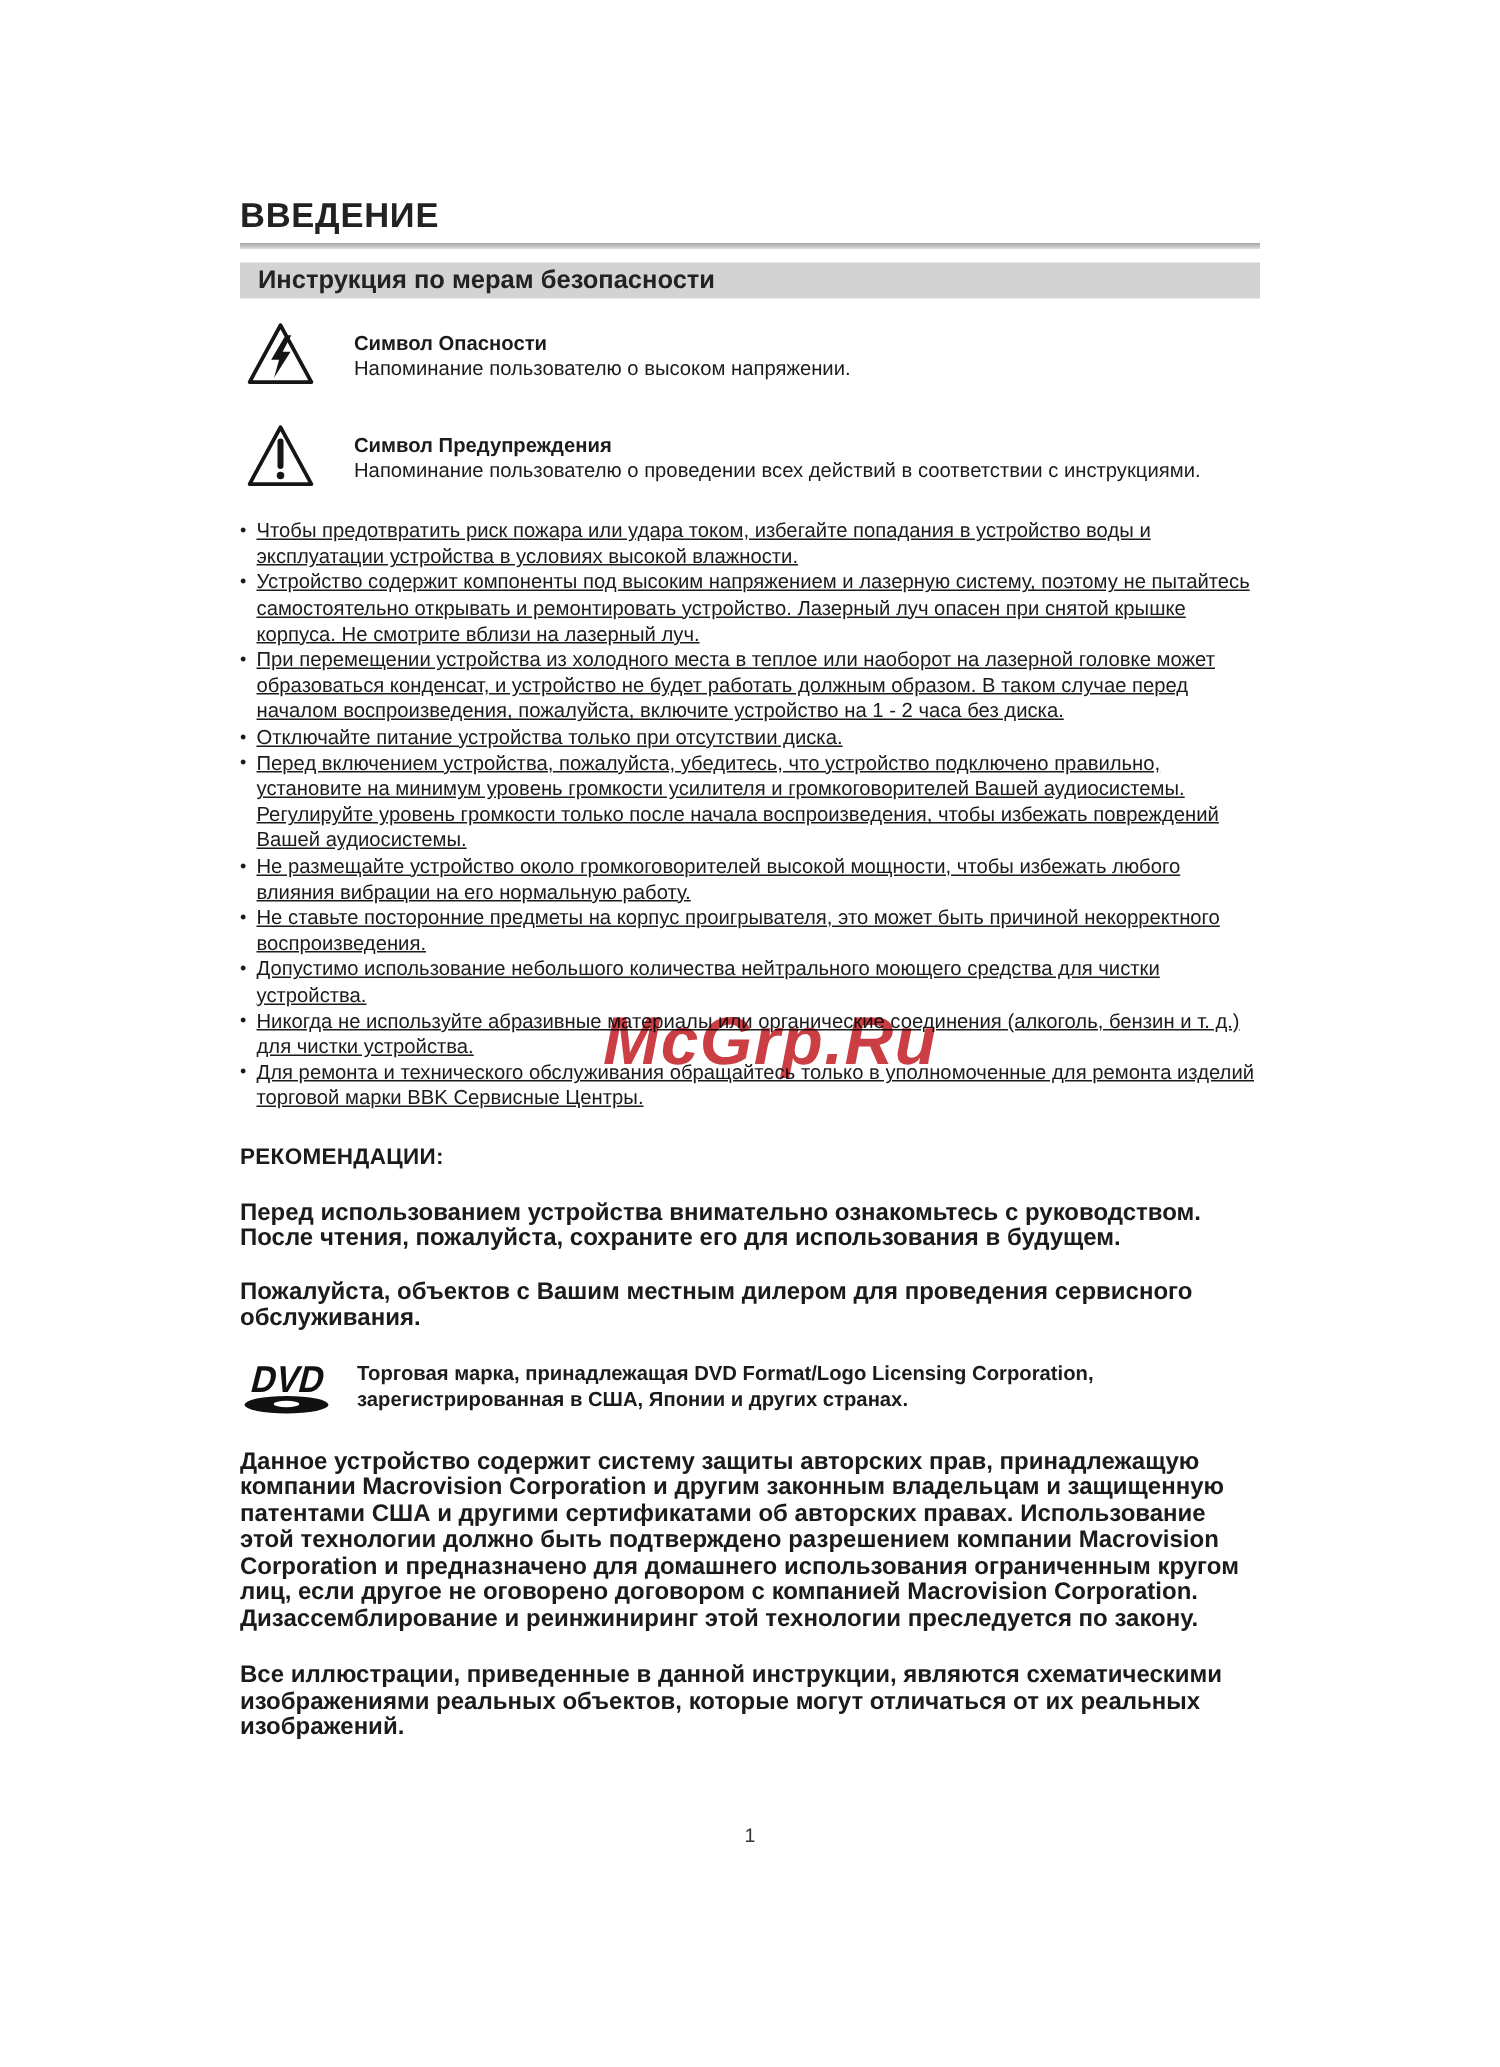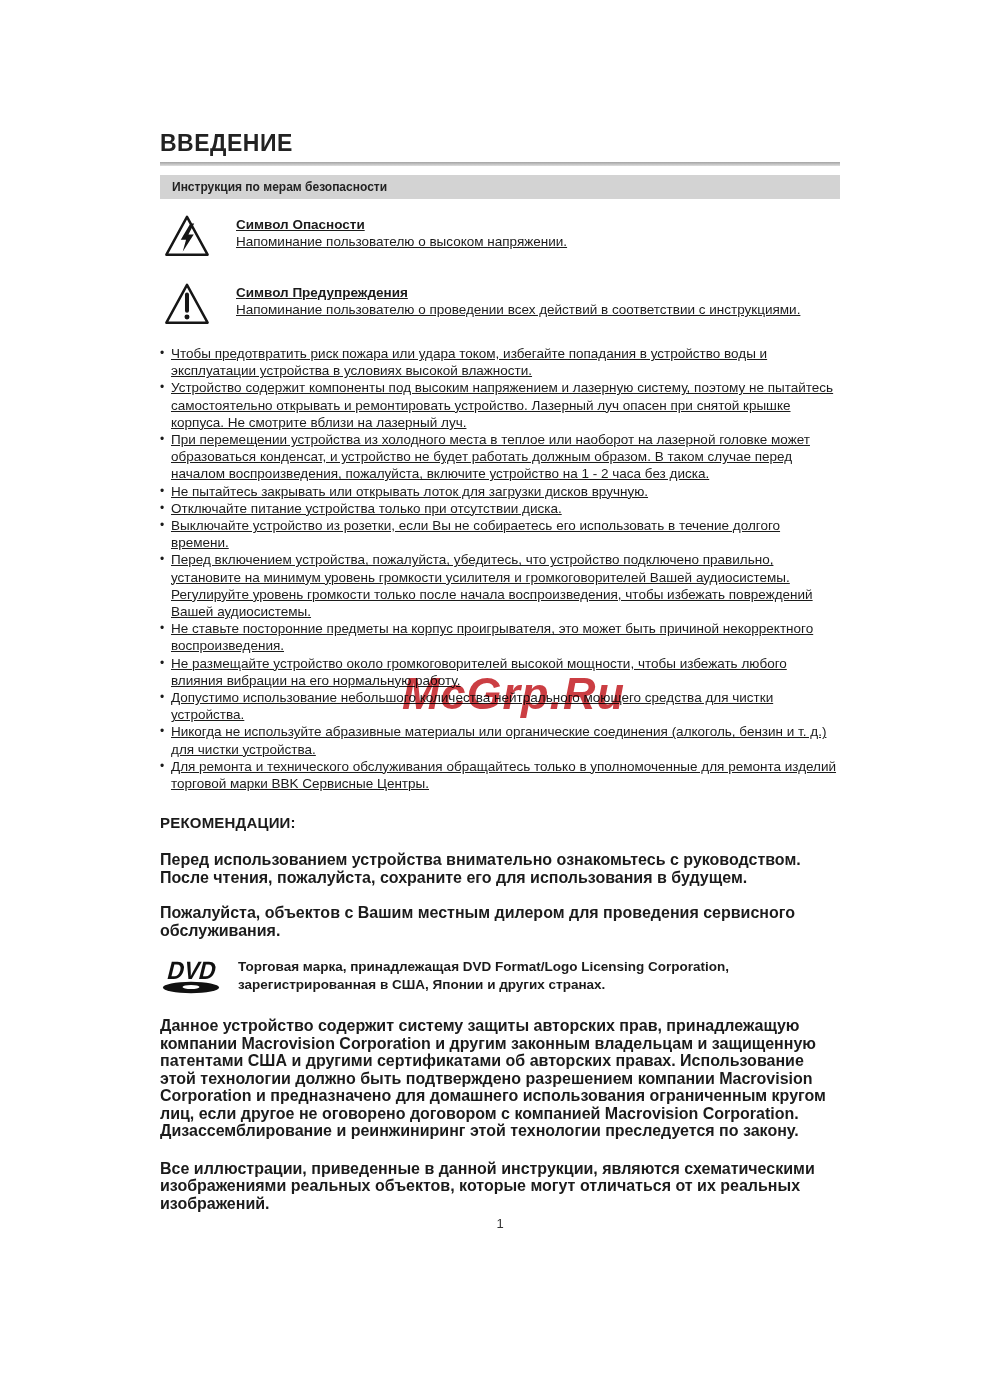--- a/index.html
+++ b/index.html
@@ -26,26 +26,25 @@
     color:#222;
   }
   .title-rule{
     margin-top:5px;height:4px;
     background:linear-gradient(#a3a3a3,#dedede);
   }
   .section-bar{
     margin-top:9px;height:24px;line-height:24px;
     background:var(--bar-bg);
     padding-left:12px;
-    font-size:12px;font-weight:bold;color:#222;
+    font-size:17px;font-weight:bold;color:#222;
   }
   .symbol-row{
-    display:flex;align-items:flex-start;
+    display:flex;align-items:center;
     margin-top:14px;
-    text-decoration:underline;
   }
   .symbol-row + .symbol-row{margin-top:22px;}
   .symbol-icon{width:46px;height:46px;flex:0 0 46px;margin-left:4px;}
   .symbol-text{margin-left:26px;padding-top:3px;}
   .symbol-title{font-size:13.5px;font-weight:bold;line-height:17px;}
   .symbol-desc{font-size:13.5px;line-height:18px;}
   .block-heading{
     margin-top:30px;
     font-size:15px;font-weight:bold;letter-spacing:0.2px;
   }
@@ -131,26 +130,24 @@
         <div class="symbol-title">Символ Предупреждения</div>
         <div class="symbol-desc">Напоминание пользователю о проведении всех действий в соответствии с инструкциями.</div>
       </div>
     </div>
 
 
     <ul class="warn-list">
       <li>Чтобы предотвратить риск пожара или удара током, избегайте попадания в устройство воды и эксплуатации устройства в условиях высокой влажности.</li>
       <li>Устройство содержит компоненты под высоким напряжением и лазерную систему, поэтому не пытайтесь самостоятельно открывать и ремонтировать устройство. Лазерный луч опасен при снятой крышке корпуса. Не смотрите вблизи на лазерный луч.</li>
       <li>При перемещении устройства из холодного места в теплое или наоборот на лазерной головке может образоваться конденсат, и устройство не будет работать должным образом. В таком случае перед началом воспроизведения, пожалуйста, включите устройство на 1 - 2 часа без диска.</li>
-      <li>Не пытайтесь закрывать или открывать лоток для загрузки дисков вручную.</li>
       <li>Отключайте питание устройства только при отсутствии диска.</li>
-      <li>Выключайте устройство из розетки, если Вы не собираетесь его использовать в течение долгого времени.</li>
       <li>Перед включением устройства, пожалуйста, убедитесь, что устройство подключено правильно, установите на минимум уровень громкости усилителя и громкоговорителей Вашей аудиосистемы. Регулируйте уровень громкости только после начала воспроизведения, чтобы избежать повреждений Вашей аудиосистемы.</li>
+      <li>Не размещайте устройство около громкоговорителей высокой мощности, чтобы избежать любого влияния вибрации на его нормальную работу.</li>
       <li>Не ставьте посторонние предметы на корпус проигрывателя, это может быть причиной некорректного воспроизведения.</li>
-      <li>Не размещайте устройство около громкоговорителей высокой мощности, чтобы избежать любого влияния вибрации на его нормальную работу.</li>
       <li>Допустимо использование небольшого количества нейтрального моющего средства для чистки устройства.</li>
       <li>Никогда не используйте абразивные материалы или органические соединения (алкоголь, бензин и т. д.) для чистки устройства.</li>
       <li>Для ремонта и технического обслуживания обращайтесь только в уполномоченные для ремонта изделий торговой марки BBK Сервисные Центры.</li>
     </ul>
 
     <div class="block-heading reco-heading">РЕКОМЕНДАЦИИ:</div>
 
     <p class="bold-par" style="margin-top:20px;">Перед использованием устройства внимательно ознакомьтесь с руководством. После чтения, пожалуйста, сохраните его для использования в будущем.</p>
     <p class="bold-par">Пожалуйста, объектов с Вашим местным дилером для проведения сервисного обслуживания.</p>
 

